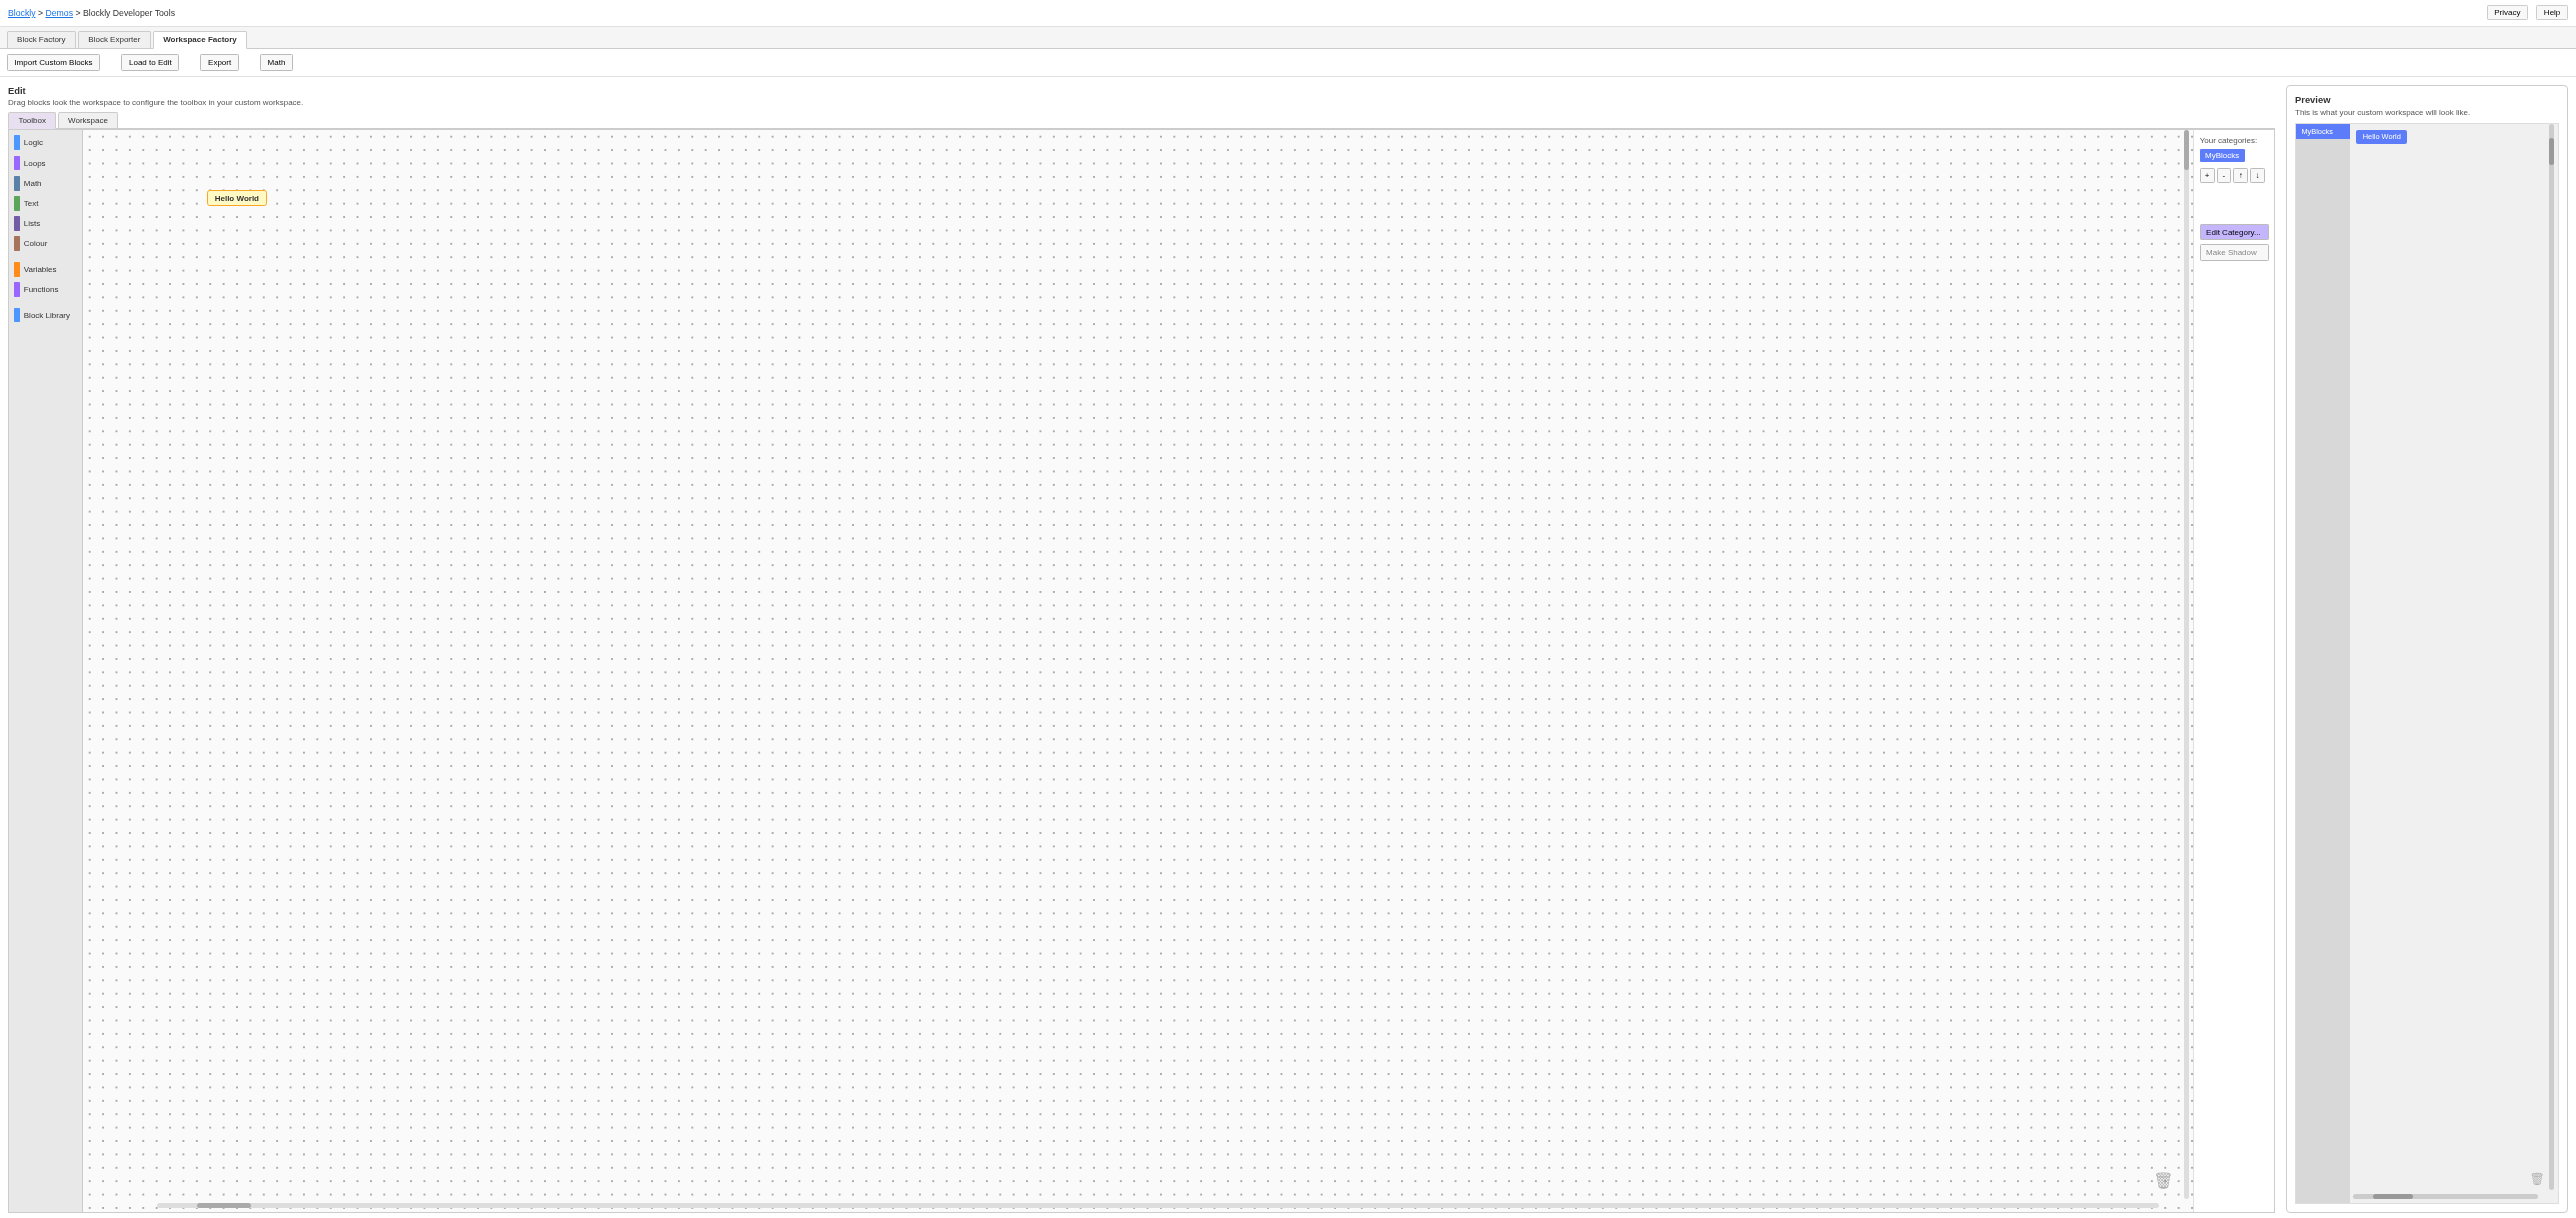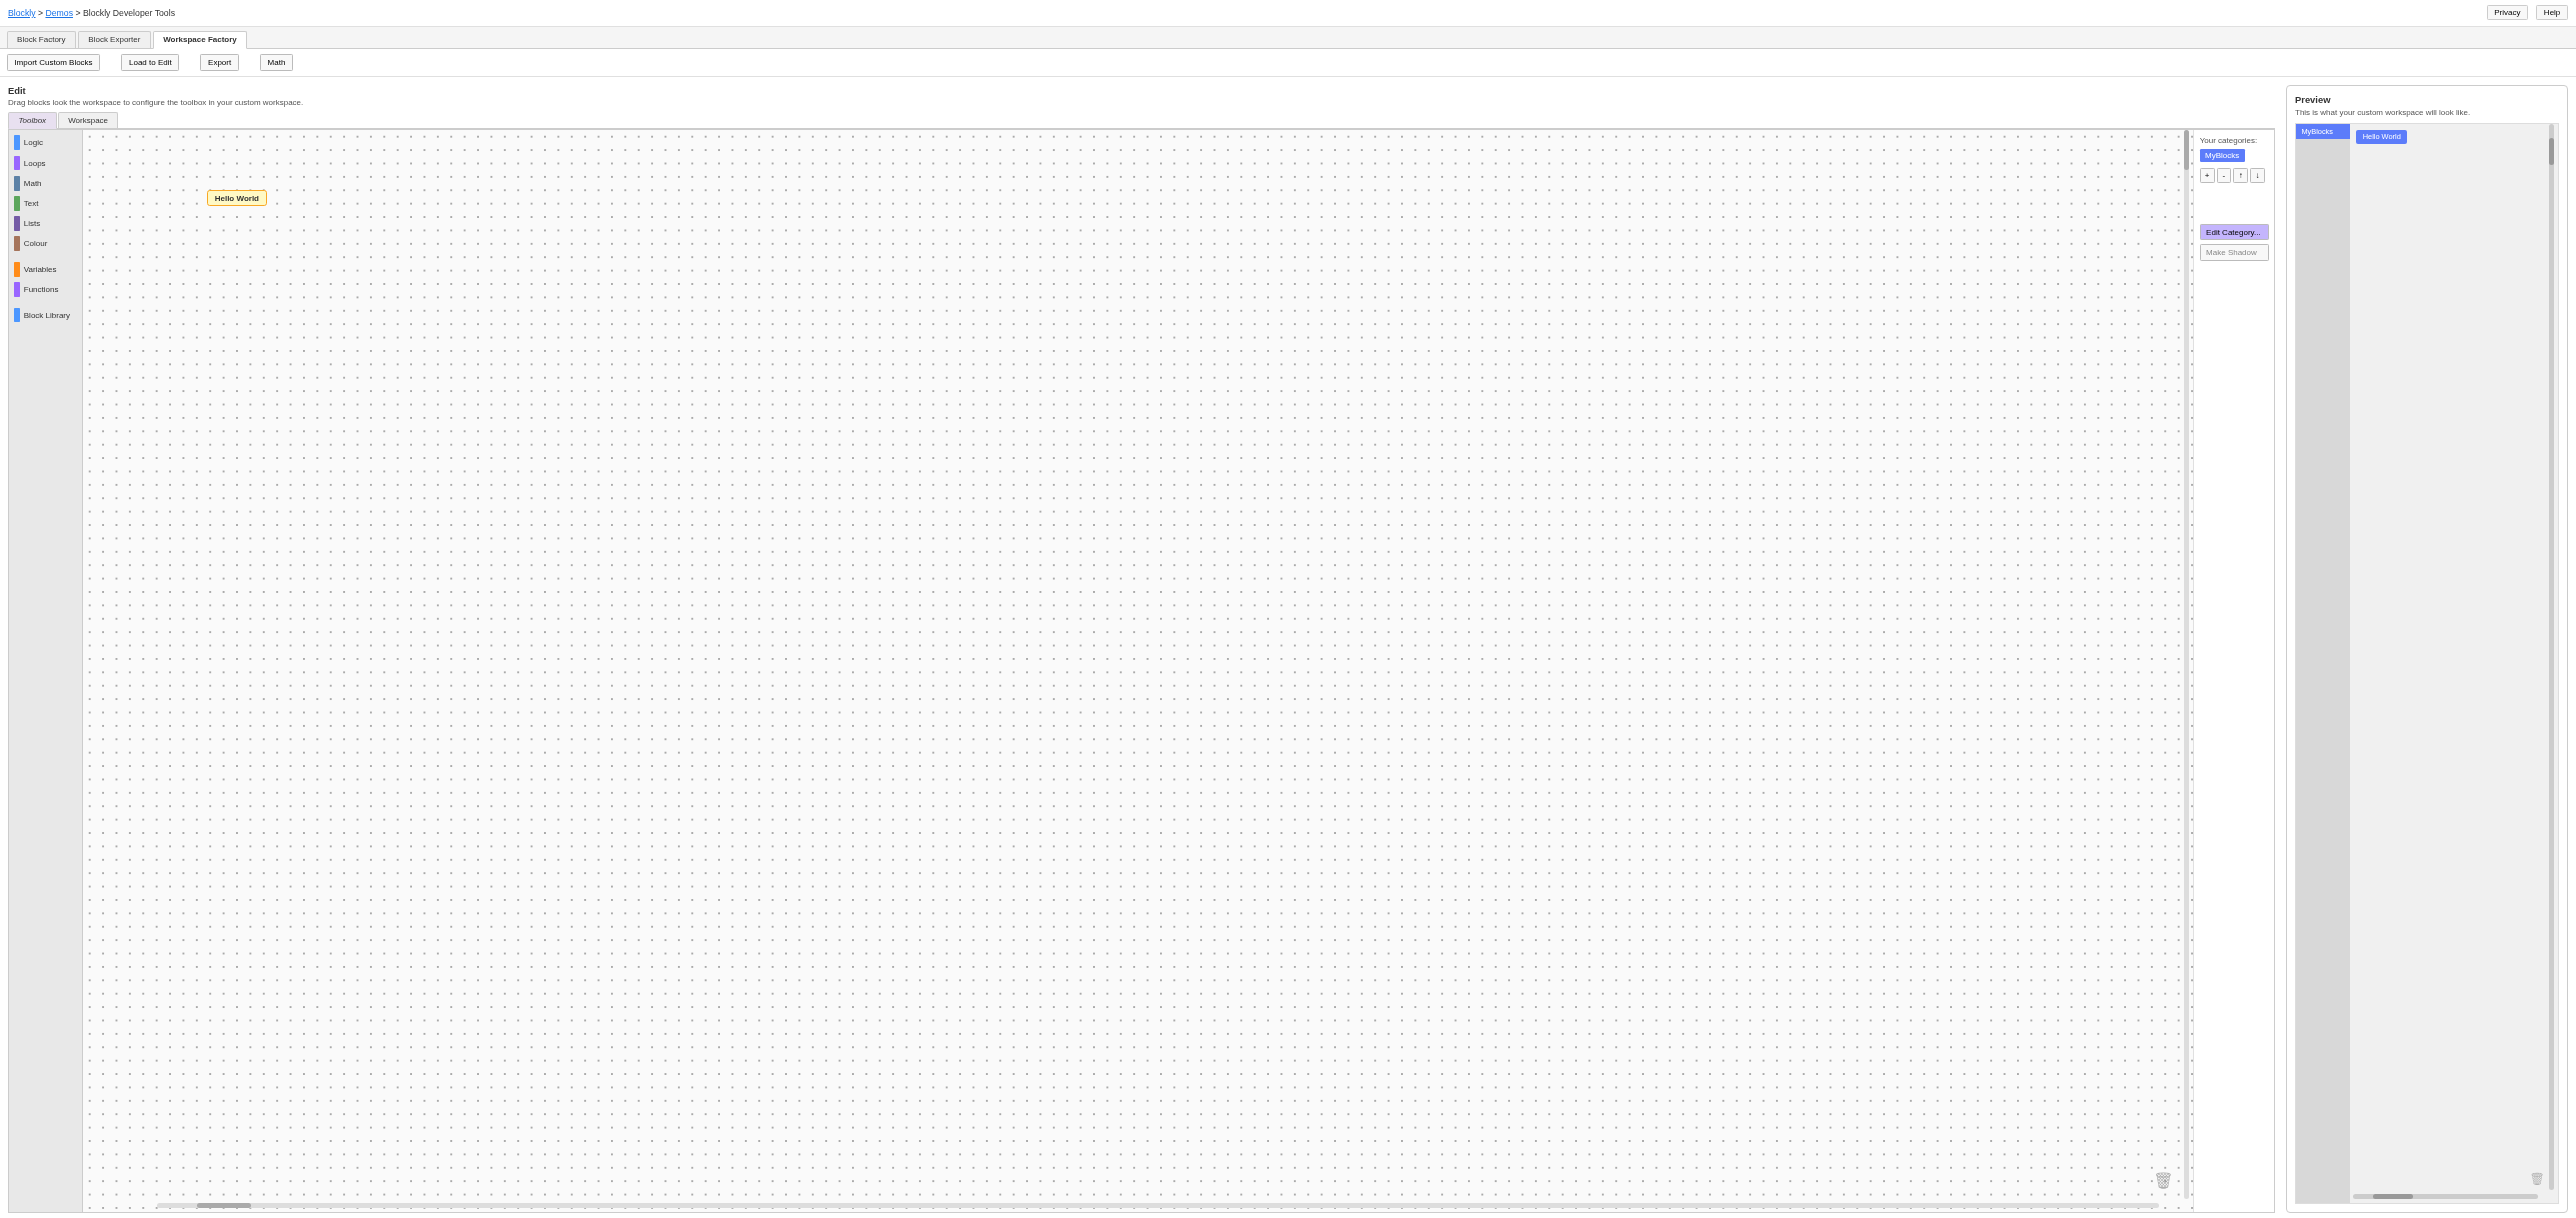--- a/index.html
+++ b/index.html
@@ -121,21 +121,20 @@
       cursor: pointer;
       font-size: 8px;
       margin-right: 1.3px;
       border-radius: 2px 2px 0 0;
     }
     .sub-tab.active {
       background: #e8e0f0;
       border-bottom: 0.7px solid #e8e0f0;
       margin-bottom: -0.7px;
       color: #333;
-      font-style: italic;
     }
 
     
     .workspace-container {
       display: flex;
       flex: 1;
       border: 0.7px solid #ccc;
       background: #f9f9f9;
       position: relative;
       overflow: hidden;

